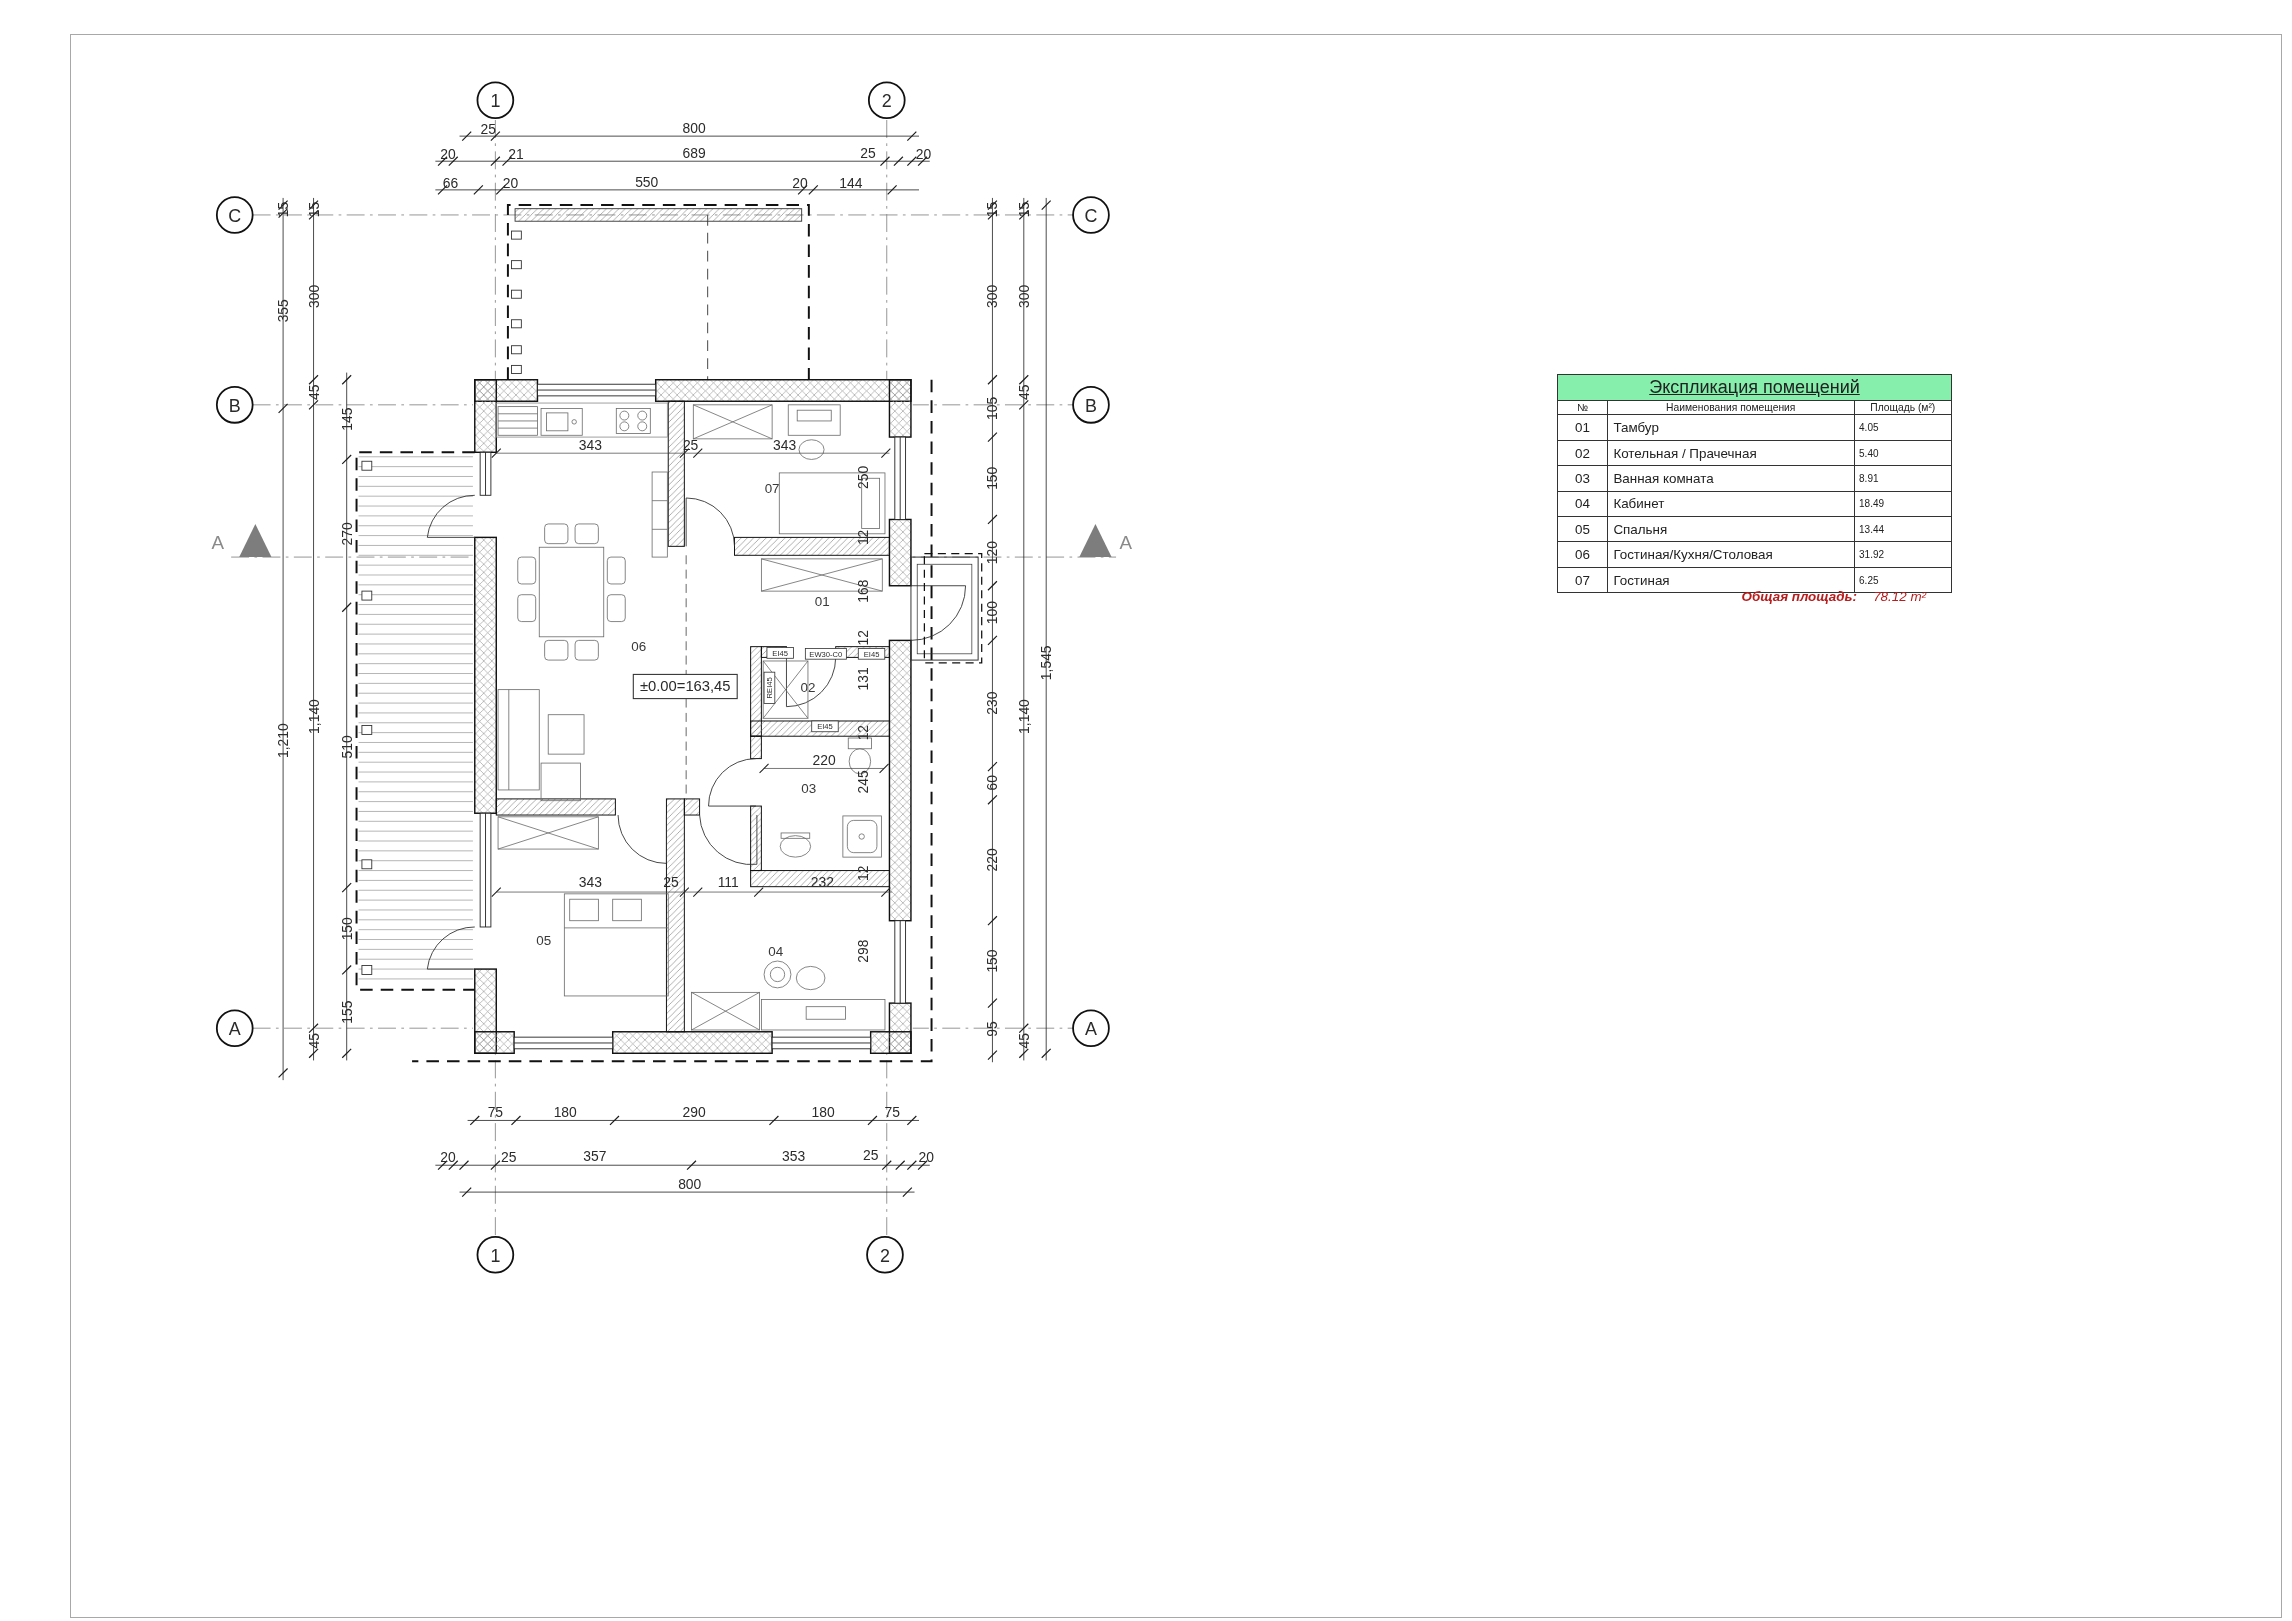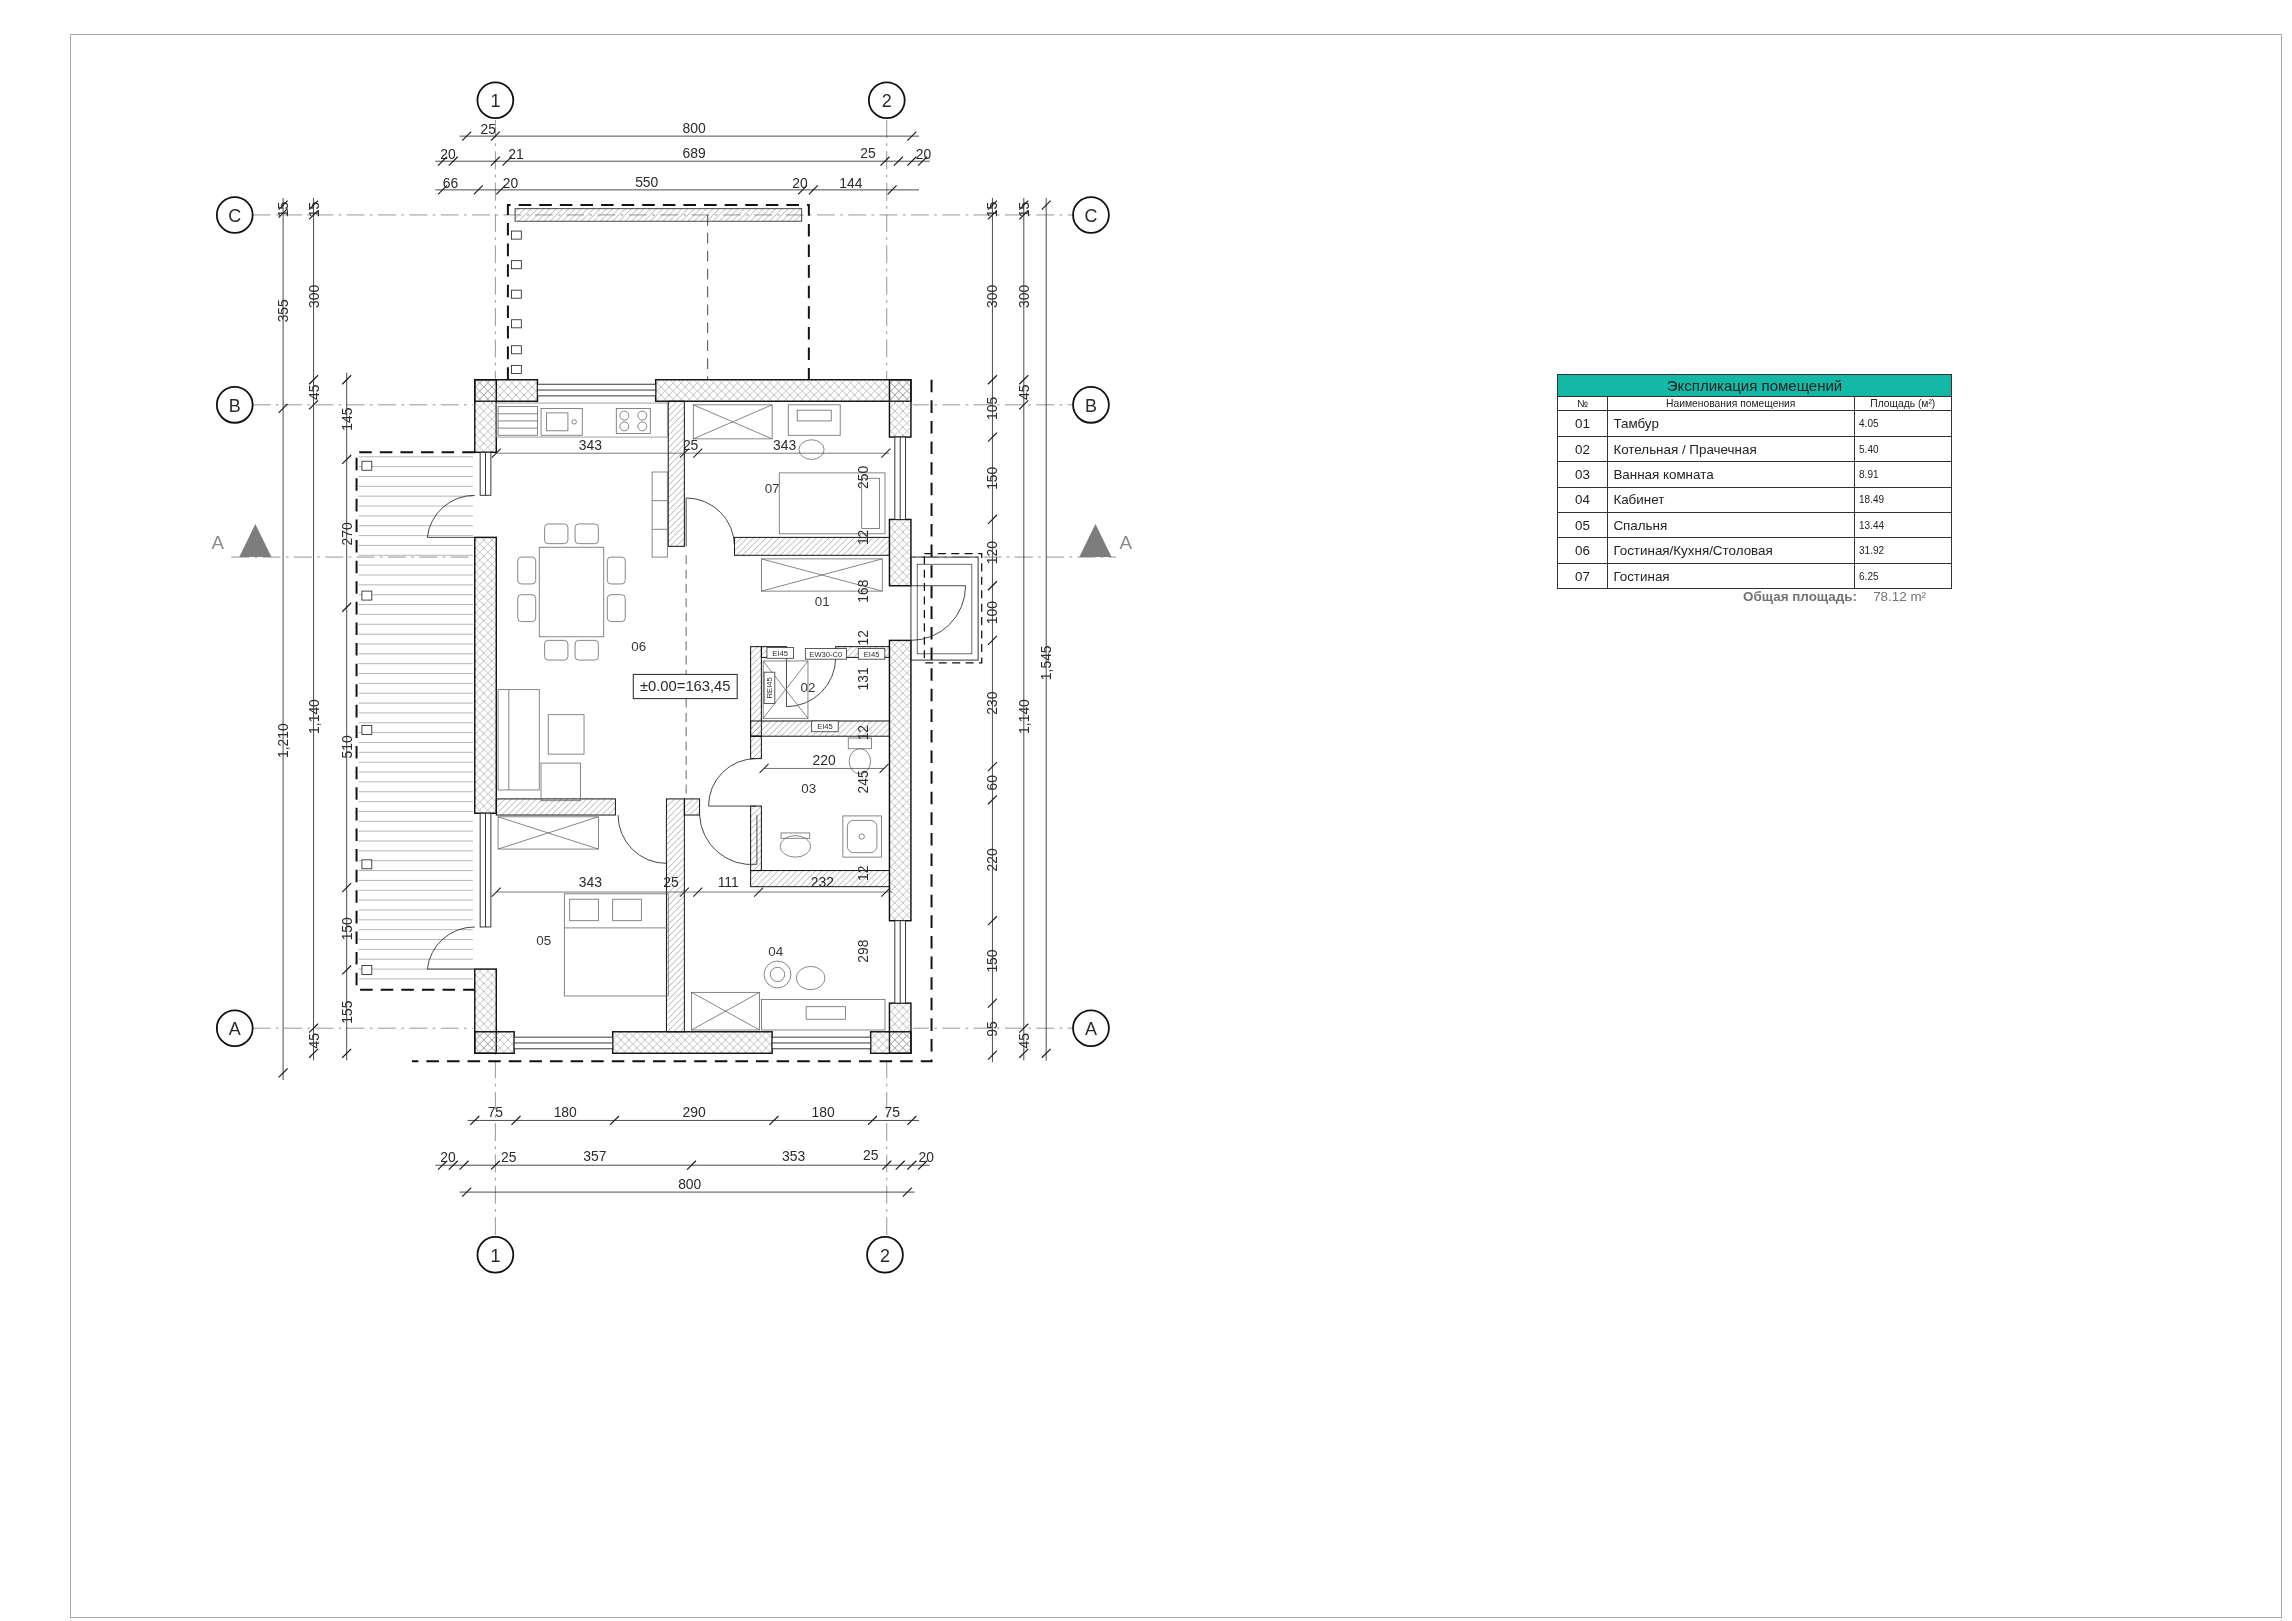--- a/index.html
+++ b/index.html
@@ -9,31 +9,31 @@
   svg{position:absolute;left:0;top:0;}
   svg text{font-family:"Liberation Sans",sans-serif;fill:#2b2b2b;}
   .dimtxt{font-size:15.5px;}
   .roomtxt{font-size:15px;fill:#3a3a3a;}
   .bubbletxt{font-size:20px;}
   .sectxt{font-size:21px;fill:#8a8a8a;}
   .tagtxt{font-size:8.5px;}
   .elevtxt{font-size:16.5px;}
   
   #room-table-wrap{position:absolute;left:1557px;top:374px;width:395px;}
-  #room-table-title{border:1.4px solid #333;border-bottom:none;text-align:center;font-size:15px;color:#222;padding:1.8px 0 2.7px 0;background:#14b8a6;}
+  #room-table-title{border:1.4px solid #333;border-bottom:none;text-align:center;font-size:18px;color:#222;padding:1.8px 0 2.7px 0;background:#86efac;text-decoration:underline;}
   table.expl{border-collapse:collapse;width:395px;background:#fff;}
   table.expl td,table.expl th{border:0.9px solid #333;color:#222;}
   table.expl{border:1.4px solid #333;}
   th.c-num{width:48px;font-size:10.3px;font-weight:normal;}
   th.c-name{width:249px;font-size:10.3px;font-weight:normal;}
   th.c-area{width:96px;font-size:10.3px;font-weight:normal;margin-top:12px;}
   td.c-num{text-align:center;font-size:13.4px;height:22.4px;color:#333;}
   td.c-name{padding-left:5.4px;font-size:13.4px;}
   td.c-area{padding-left:4.5px;font-size:10px;}
-  #table-footer{position:absolute;left:1557px;top:589px;width:369px;text-align:right;font-size:13.4px;color:#737373;}
+  #table-footer{position:absolute;left:1557px;top:589px;width:369px;text-align:right;font-size:13.4px;color:#b91c1c;font-style:italic;}
   #table-footer .lbl{font-weight:bold;}
   #table-footer .val{margin-left:12.5px;font-weight:normal;}
 </style>
 </head>
 <body>
 
 <div id="sheet">
   <div id="sheet-border"></div>
 
   <svg id="plan-svg" width="2293" height="1622" viewBox="0 0 2560 1811">

